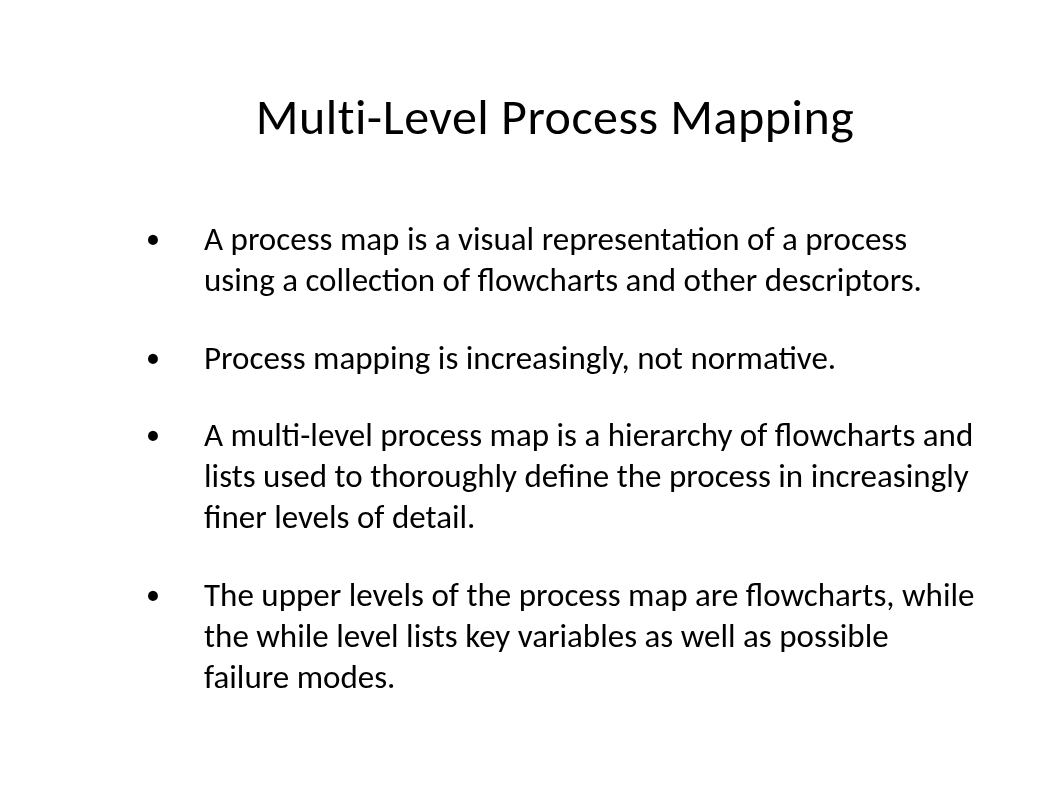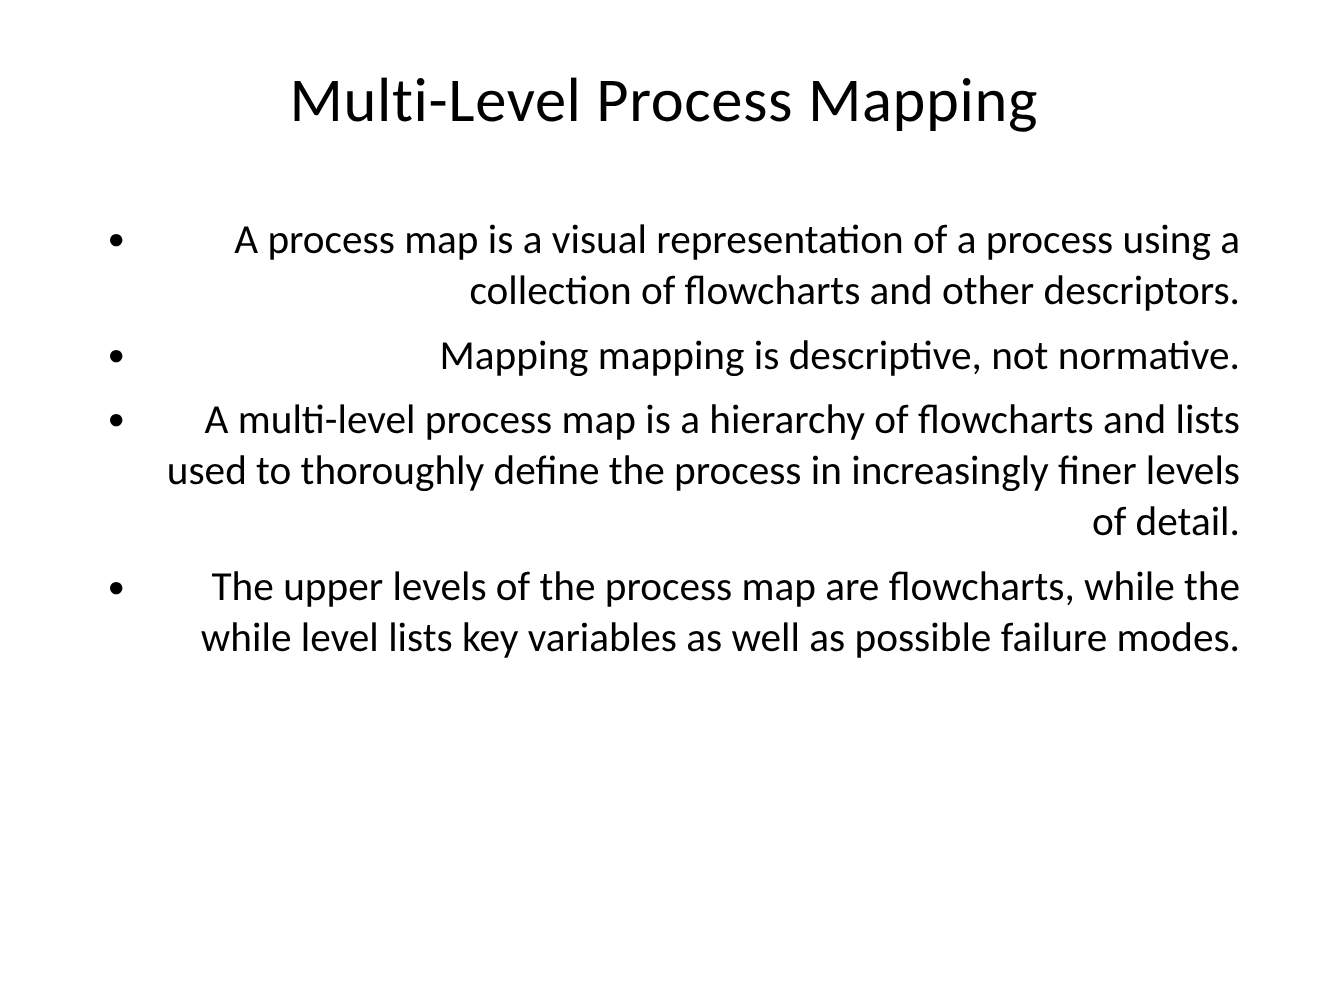--- a/index.html
+++ b/index.html
@@ -1,16 +1,16 @@
 <!DOCTYPE html>
 <html><head>
   <meta charset="utf-8">
   <style>
     * {
-      margin: 0;
+      margin: 12px;
       padding: 0;
       box-sizing: border-box;
     }
     body {
       width: 1062px;
       height: 797px;
       background: #ffffff;
       font-family: Calibri, 'Segoe UI', Arial, sans-serif;
       color: #000000;
       padding: 50px 70px 50px 70px;
@@ -36,36 +36,35 @@
     .bullet-marker {
       flex-shrink: 0;
       width: 40px;
       font-size: 28px;
       line-height: 1.4;
       text-align: left;
       padding-left: 6px;
     }
     .bullet-text {
       flex: 1;
-      text-align: right;
     }
   </style>
 </head>
 <body>
 
 <h1 class="title">Multi-Level Process Mapping</h1>
 
 <ul class="bullet-list">
   <li class="bullet-item">
     <span class="bullet-marker">•</span>
     <span class="bullet-text">A process map is a visual representation of a process using a collection of flowcharts and other descriptors.</span>
   </li>
   <li class="bullet-item">
     <span class="bullet-marker">•</span>
-    <span class="bullet-text">Mapping mapping is descriptive, not normative.</span>
+    <span class="bullet-text">Process mapping is increasingly, not normative.</span>
   </li>
   <li class="bullet-item">
     <span class="bullet-marker">•</span>
     <span class="bullet-text">A multi-level process map is a hierarchy of flowcharts and lists used to thoroughly define the process in increasingly finer levels of detail.</span>
   </li>
   <li class="bullet-item">
     <span class="bullet-marker">•</span>
     <span class="bullet-text">The upper levels of the process map are flowcharts, while the while level lists key variables as well as possible failure modes.</span>
   </li>
 </ul>

